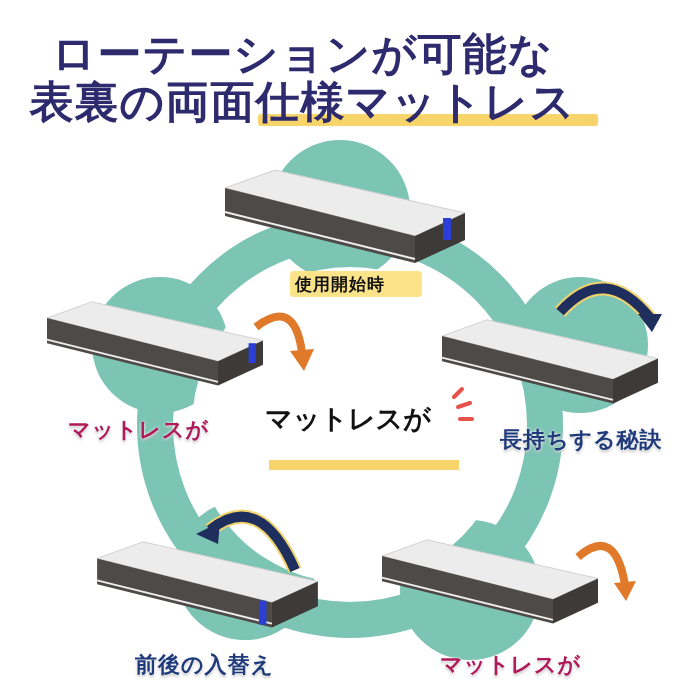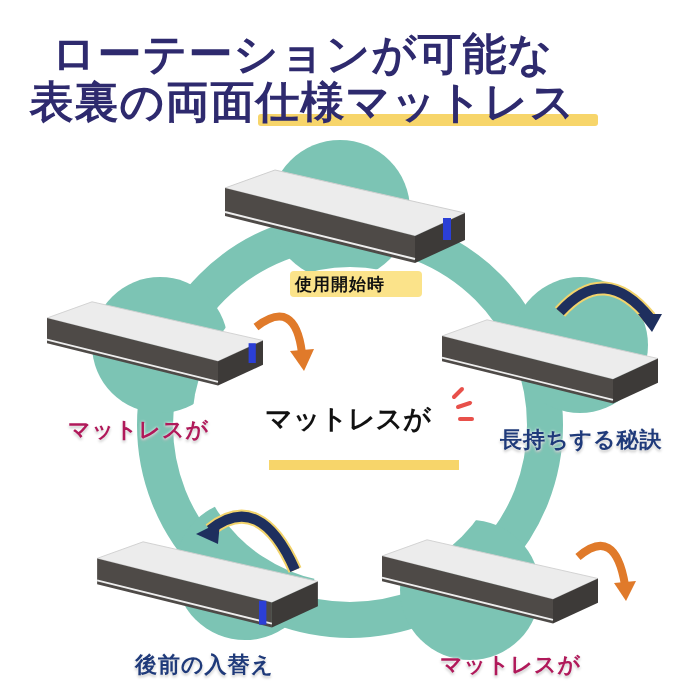--- a/index.html
+++ b/index.html
@@ -76,21 +76,21 @@
   <polygon points="10,20 200,68 200,95 10,48" fill="#4e4a47"></polygon>
   <polygon points="200,68 250,45 250,72 200,95" fill="#3d3a38"></polygon>
   <line x1="10" y1="44" x2="200" y2="91" stroke="#eee" stroke-width="2"></line>
   <rect x="186" y="66" width="8" height="26" fill="#2b3fd6"></rect>
 </svg>
 <svg class="mat" style="left:190px;top:500px" width="120" height="75">
   <path d="M105,70 Q70,-10 20,30" fill="none" stroke="#f2d36b" stroke-width="14"></path>
   <path d="M105,70 Q70,-10 20,30" fill="none" stroke="#1e2f5e" stroke-width="10"></path>
   <polygon points="6,34 30,22 28,44" fill="#1e2f5e"></polygon>
 </svg>
-<div class="lbl" style="left:135px;top:650px;color:#1f3a7a">後前の入替え</div>
+<div class="lbl" style="left:135px;top:650px;color:#1f3a7a">前後の入替え</div>
 
 <svg class="mat" style="left:30px;top:300px" width="250" height="90" viewBox="0 0 260 100">
   <polygon points="10,20 60,2 250,45 200,68" fill="#ececec" stroke="#cfcfcf"></polygon>
   <polygon points="10,20 200,68 200,95 10,48" fill="#4e4a47"></polygon>
   <polygon points="200,68 250,45 250,72 200,95" fill="#3d3a38"></polygon>
   <line x1="10" y1="44" x2="200" y2="91" stroke="#eee" stroke-width="2"></line>
   <rect x="234" y="48" width="8" height="22" fill="#2b3fd6"></rect>
 </svg>
 <svg class="mat" style="left:250px;top:305px" width="70" height="75">
   <path d="M6,22 Q45,-8 52,48" fill="none" stroke="#e07a2a" stroke-width="8"></path>

